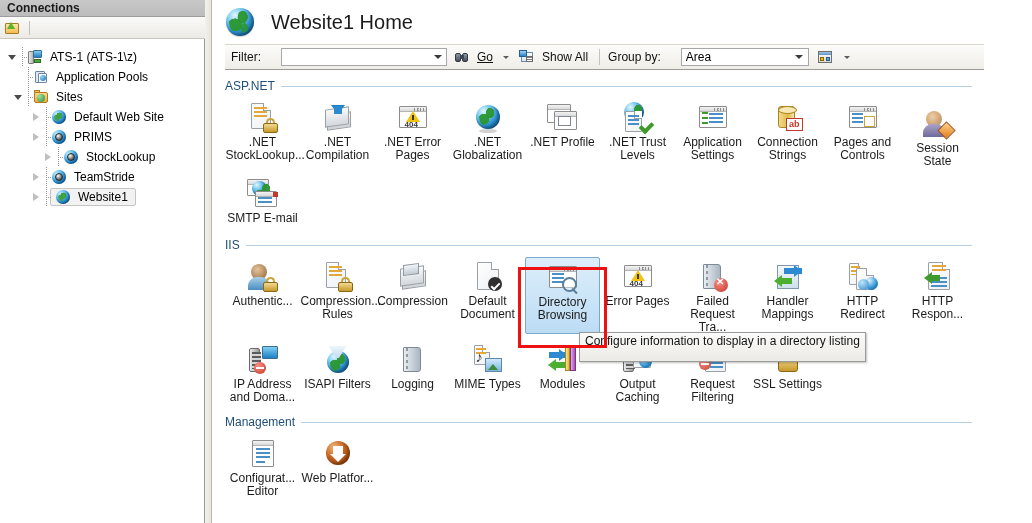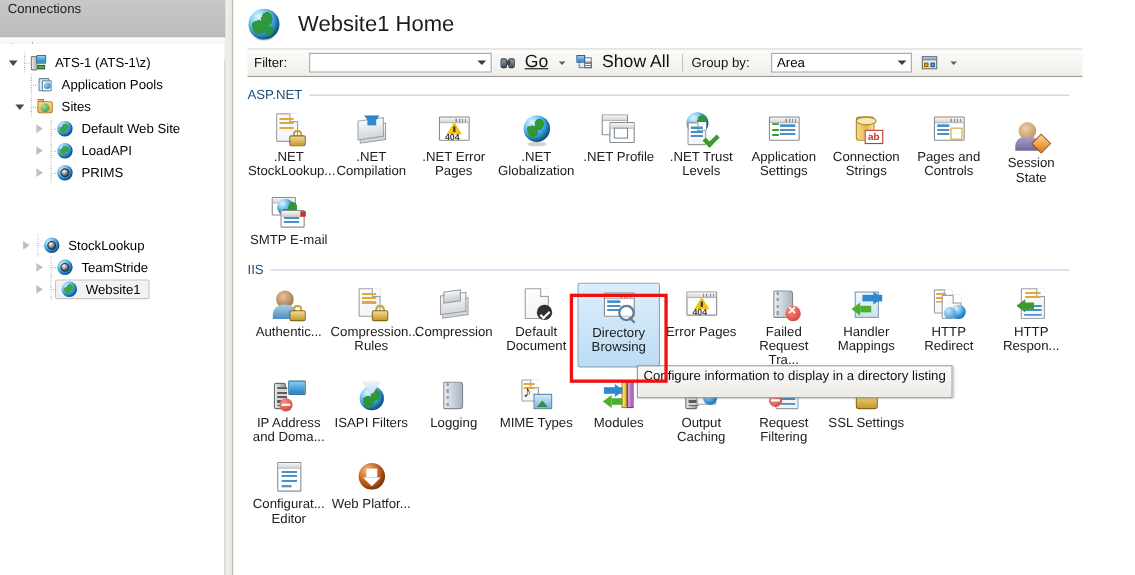--- a/index.html
+++ b/index.html
@@ -14,24 +14,24 @@
   }
   #app { position: relative; width: 1032px; height: 523px; background:#fff; }
 
   
   #connections-panel {
     position: absolute; left: 0; top: 0; width: 205px; height: 523px;
     background: #ffffff;
     border-right: 1px solid #9a9a9a;
   }
   #connections-header {
-    height: 34px; width: 205px;
+    height: 17px; width: 205px;
     background: linear-gradient(to bottom,#c8c8c8 0%, #bcbcbc 100%);
     border-bottom: 1px solid #9d9d9d;
-    font-weight: normal; font-size: 12px; color:#1b1b1b;
+    font-weight: bold; font-size: 12px; color:#1b1b1b;
     padding-left: 7px; line-height: 16px;
     font-family: "Liberation Sans", sans-serif;
   }
   #connections-toolbar {
     height: 22px; width: 205px;
     background: linear-gradient(to bottom,#fafafa 0%, #eceae4 100%);
     border-bottom: 1px solid #c9c7c1;
     display: flex; align-items: center; padding-left: 4px;
   }
   .tb-sep { width:1px; height:14px; background:#c3c0b8; margin:0 5px; }
@@ -149,21 +149,21 @@
   .combo{
     height:18px; background:#fff; border:1px solid #a7a6aa; display:flex; align-items:center;
     padding:0 2px 0 4px; font-size:12px; color:#000;margin-left:16px;
   }
   .combo .txt{ flex:1; white-space:nowrap; overflow:hidden;}
   .combo .arrow{ width:13px; display:flex; align-items:center; justify-content:center;}
   .caret{ width:0;height:0;border-left:4px solid transparent;border-right:4px solid transparent;border-top:4px solid #3a3a3a;}
   .caret-sm{ width:0;height:0;border-left:3px solid transparent;border-right:3px solid transparent;border-top:3px solid #5c5c5c;}
   #filter-combo{ width:166px; }
   #groupby-combo{ width:128px; }
-  .tb-btn{ display:flex; align-items:center; gap:3px; padding:1px 3px; font-size:16px; color:#111; }
+  .tb-btn{ display:flex; align-items:center; gap:3px; padding:1px 3px; font-size:12px; color:#111; }
   .tb-btn .u{ text-decoration:underline; }
   .vsep{ width:1px; height:16px; background:#c6c3bb; margin:0 4px; }
 
   .section{ margin-left:12px; margin-top:8px; }
   .section-head{ display:flex; align-items:center; gap:6px; height:16px; }
   .section-title{ font-size:12px; color:#1f4e79; white-space:nowrap;}
   .section-rule{ flex:1; height:1px; background:#b9cfe3; margin-right:60px;}
 
   .grid{ display:flex; flex-wrap:wrap; margin-top:4px; }
   .tile{
@@ -374,45 +374,34 @@
             <span class="tri-hollow"></span>
           </span>
         <span class="dots dots-elbow"></span>
         <span class="ic ic-globe">
           <span class="g"></span>
             <span class="land"></span>
         </span>
         <span class="lbl">Default Web Site</span>
       </div>
 
-      <div class="tree-row" style="padding-left:30px;">
-        <span class="expander">
-            <span class="tri-hollow"></span>
-          </span>
-        <span class="dots dots-elbow"></span>
-        <span class="ic ic-globe">
-          <span class="g"></span>
-            <span class="land"></span>
-        </span>
-        <span class="lbl">LoadAPI</span>
-      </div>
 
       <div class="tree-row" style="padding-left:30px;">
         <span class="expander">
             <span class="tri-hollow"></span>
           </span>
         <span class="dots dots-elbow"></span>
         <span class="ic ic-globe ic-globeapp">
           <span class="g"></span>
             <span class="dot"></span>
         </span>
         <span class="lbl">PRIMS</span>
       </div>
 
-      <div class="tree-row" style="padding-left:18px;margin-top:46px;">
+      <div class="tree-row" style="padding-left:42px;">
         <span class="expander">
             <span class="tri-hollow"></span>
           </span>
         <span class="dots dots-elbow"></span>
         <span class="ic ic-globe ic-globeapp">
           <span class="g"></span>
             <span class="dot"></span>
         </span>
         <span class="lbl">StockLookup</span>
       </div>
@@ -815,20 +804,24 @@
             <span class="sh"></span>
               <span class="body"></span>
           </span>
           <span class="cap">SSL Settings</span>
         </div>
 
       </div>
     </div>
 
     <div class="section" style="margin-top:10px;">
+      <div class="section-head">
+        <span class="section-title">Management</span>
+        <span class="section-rule"></span>
+      </div>
       <div class="grid">
 
         <div class="tile">
           <span class="icon-wrap">
             <span class="win" style="left:5px;top:2px;width:22px;height:27px;">
                 <span class="bar"></span>
               </span>
             <span class="lines-b" style="left:9px;top:10px;width:14px;height:11px;"></span>
             <span style="position:absolute;left:9px;top:23px;width:9px;height:2px;background:#4a90c8;"></span>
           </span>

